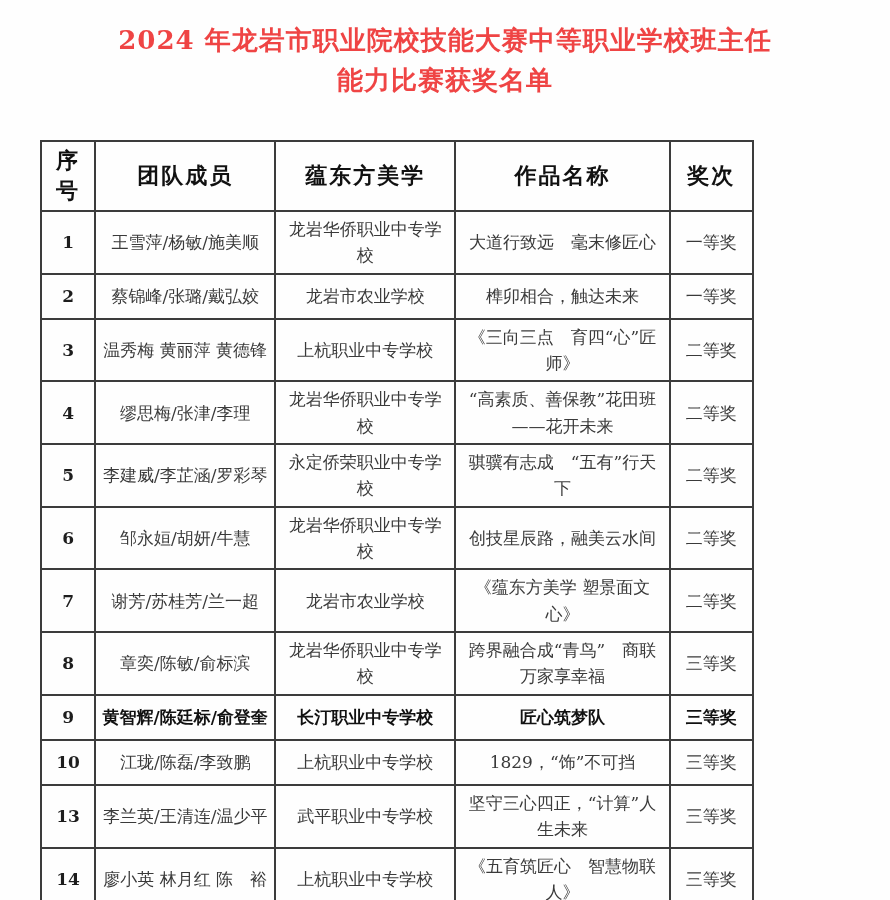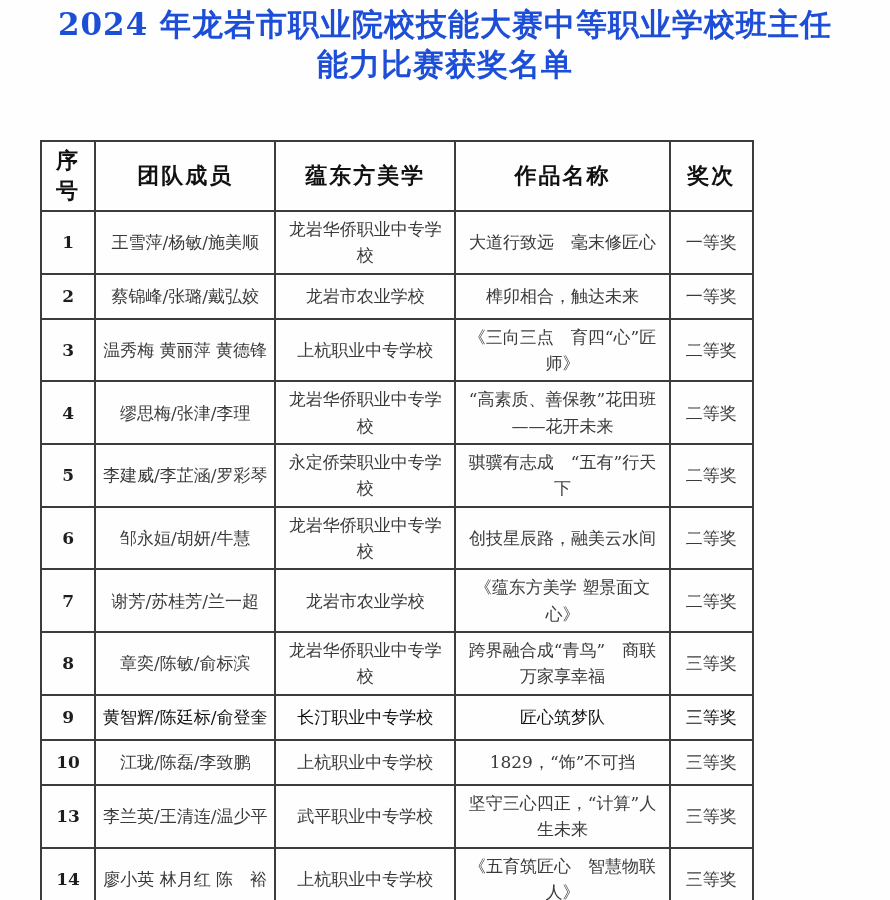--- a/index.html
+++ b/index.html
@@ -8,25 +8,25 @@
     background: #fefefe;
     font-family: "DejaVu Serif", "Liberation Serif", serif;
     color: #222;
   }
   .page {
     position: relative;
     width: 890px; height: 900px;
     overflow: hidden;
   }
   .doc-title {
-    margin-top: 4px;
+    margin-top: 20px;
     text-align: center;
-    font-size: 31px;
+    font-size: 26px;
     font-weight: bold;
-    color: #1d4ed8;
+    color: #ef4444;
     line-height: 40px;
     letter-spacing: 1px;
   }
   .doc-title .t-line { display: block; }
   table.award-table {
     position: absolute;
     left: 40px; top: 140px;
     width: 714px;
     border-collapse: collapse;
     table-layout: fixed;
@@ -50,21 +50,21 @@
     font-size: 17px;
     color: #3a3a3a;
     line-height: 1.55;
   }
   .award-table td.serial {
     font-weight: bold;
     color: #1d1d1d;
     font-size: 17px;
   }
   tr.bold-row td {
-    font-weight: normal;
+    font-weight: bold;
     color: #111;
   }
 </style>
 </head>
 <body>
 
 <div class="page">
 
   <h1 class="doc-title">
     <span class="t-line">2024 年龙岩市职业院校技能大赛中等职业学校班主任</span>

